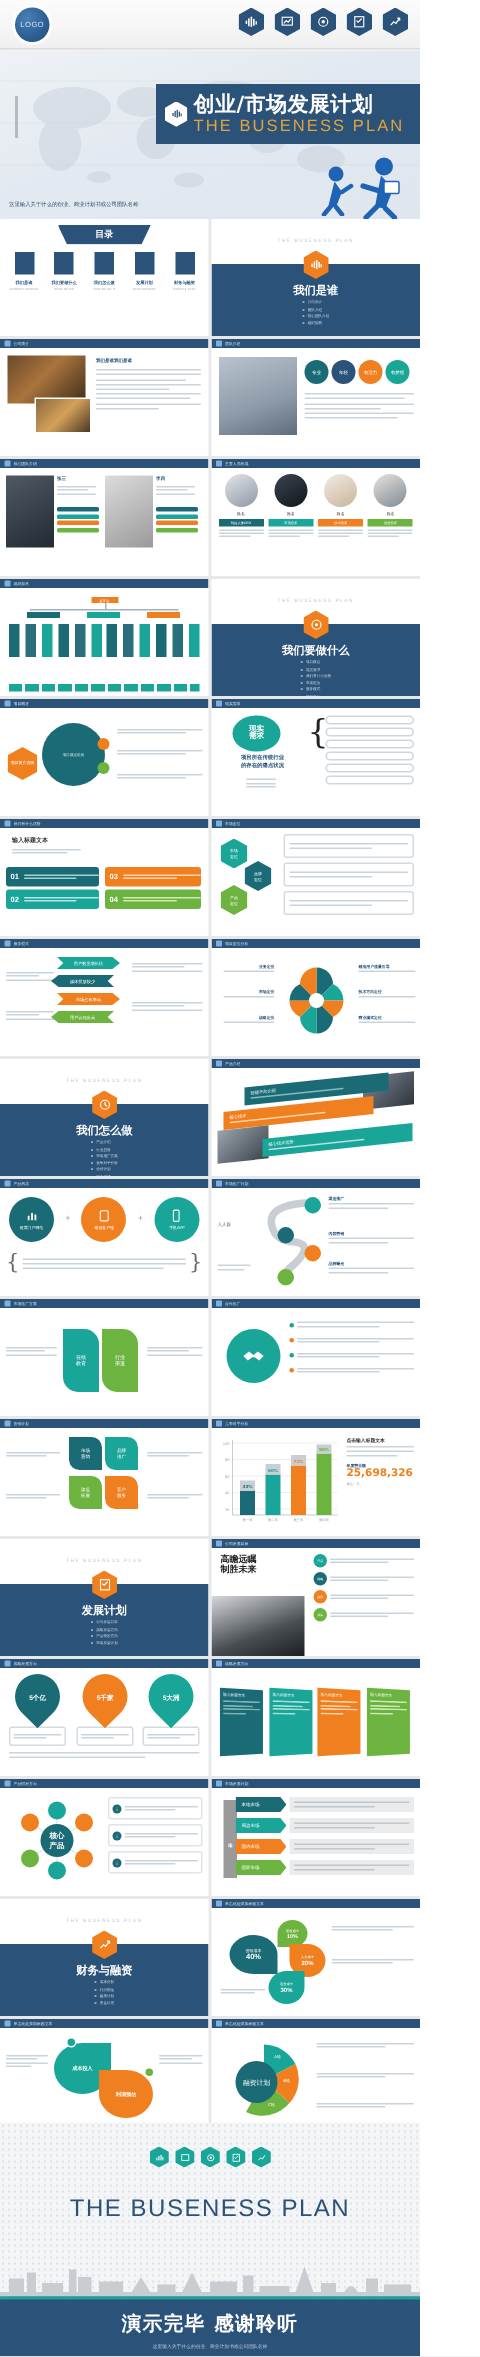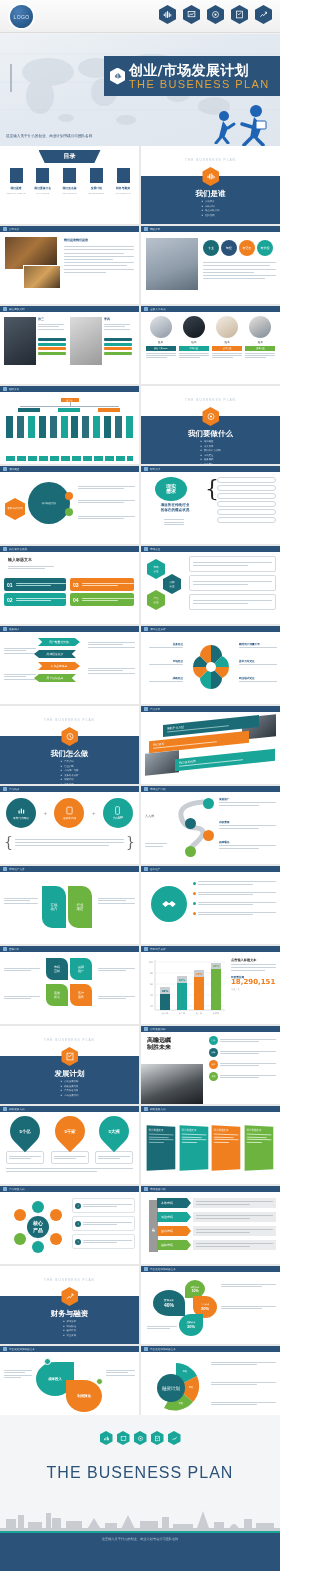--- a/index.html
+++ b/index.html
@@ -960,21 +960,21 @@
             <text x="54" y="58" text-anchor="middle">第三年</text>
               <text x="71" y="58" text-anchor="middle">第四年</text>
             </g>
         </svg>
         <div style="position:absolute;left:90px;top:6px;right:4px">
           <div style="font-size:3.2px;color:#333;font-weight:bold;font-family:'DejaVu Sans',sans-serif">点击输入标题文本</div>
           <div class="ln" style="margin:2px 0"></div>
             <div class="ln" style="margin:2px 0"></div>
             <div class="ln" style="margin:2px 0;width:75%"></div>
           <div style="font-size:2.6px;color:#1e4e79;margin-top:4px;font-weight:bold">年度营业额</div>
-          <div style="font-size:7px;color:#ef7f1f;font-weight:bold;line-height:1.1;font-family:'DejaVu Sans',sans-serif">18,290,151</div>
+          <div style="font-size:7px;color:#ef7f1f;font-weight:bold;line-height:1.1;font-family:'DejaVu Sans',sans-serif">25,698,326</div>
           <div style="font-size:2.2px;color:#9aa4ae;margin-top:1px">单位：元</div>
         </div>
       </div>
     </div>
 
     <div class="slide">
       <div class="sect">
         <div class="band"></div>
         <div class="enl">THE BUSENESS PLAN</div>
         <div class="shex hex">
@@ -1423,17 +1423,18 @@
         <path d="M196 22 L203 2 L210 22 Z"></path>
           <rect x="214" y="13" width="10" height="9"></rect>
         <path d="M228 22 Q234 8 240 22 Z"></path>
           <rect x="244" y="10" width="8" height="12"></rect>
         <rect x="256" y="14" width="18" height="8"></rect>
         <rect x="0" y="19" width="280" height="3"></rect>
       </g>
     </svg>
 
     <div class="foot">
+      <div class="f1">演示完毕 感谢聆听</div>
       <div class="f2">这里输入关于什么的创业、商业计划书或公司团队名称</div>
     </div>
   </div>
 
 </div>
 
 </body></html>

